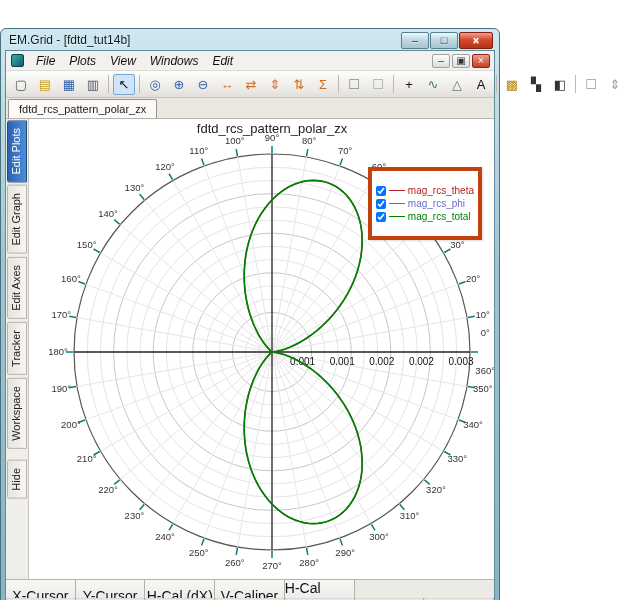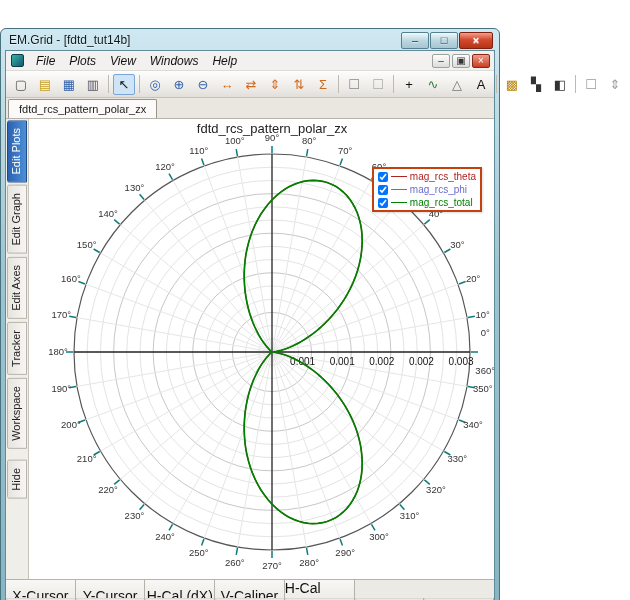--- a/index.html
+++ b/index.html
@@ -27,21 +27,21 @@
   .doc-tab{font-size:11px;padding:3px 10px 3px 10px;background:#fbfaf8;border:1px solid #99958b;border-bottom:none;border-radius:2px 2px 0 0;color:#222;}
   
   .content{flex:1;display:flex;min-height:0;}
   .sidebar{width:22px;background:#efeee9;display:flex;flex-direction:column;align-items:stretch;padding:1px 0 0 1px;}
   .side-tab{writing-mode:vertical-rl;transform:rotate(180deg);font-size:11px;color:#222;background:linear-gradient(90deg,#f7f6f3,#e6e4de);border:1px solid #b7b3aa;border-radius:0 2px 2px 0;padding:7px 2px;margin-bottom:3px;text-align:center;width:20px;}
   .side-tab.active{background:linear-gradient(90deg,#4f8fd6,#2b62b2);color:#fff;border-color:#1d4a8c;}
   .side-tab.hide-tab{margin-top:8px;}
   .plot-area{flex:1;position:relative;background:#fff;border-left:1px solid #c6c3ba;overflow:hidden;}
   .plot-area svg{display:block;}
   
-  .legend{position:absolute;top:48px;right:12px;background:#fff;border:2px solid #c2410c;padding:1px 2px;box-shadow:1px 1px 2px rgba(0,0,0,.15);}
+  .legend{position:absolute;top:48px;right:12px;background:#fff;border:4px solid #c2410c;padding:13px 2px;box-shadow:1px 1px 2px rgba(0,0,0,.15);}
   .legend-row{display:flex;align-items:center;gap:3px;padding:1px 2px;font-size:10px;}
   .legend-row input{width:10px;height:10px;margin:0;}
   .legend-line{display:inline-block;width:16px;height:0;border-top:1px solid;}
   
   .cursor-table{height:37px;border-top:1px solid #b7b3aa;background:#eceae5;}
   .ct-row{display:grid;grid-template-columns:repeat(7,1fr);height:18px;}
   .ct-cell{border-right:1px solid #b4b1a9;border-bottom:1px solid #b4b1a9;font-size:14px;display:flex;align-items:center;justify-content:center;color:#111;background:linear-gradient(#f8f7f5,#e6e4df);}
   .ct-val{background:#f1f0ed;box-shadow:inset 1px 1px 2px rgba(0,0,0,.13);}
 </style>
 </head>
@@ -57,21 +57,21 @@
     </span>
   </div>
   <div class="app-body">
     <div class="menubar">
       <span class="app-icon"></span>
       <span id="menu-items" style="display:flex;font-style:italic;">
           <span class="menu-item">File</span>
           <span class="menu-item">Plots</span>
           <span class="menu-item">View</span>
           <span class="menu-item">Windows</span>
-          <span class="menu-item">Help</span>
+          <span class="menu-item">Edit</span>
         </span>
       <span class="mdi-btns">
         <span class="mdi-btn">–</span>
         <span class="mdi-btn">▣</span>
         <span class="mdi-btn close">×</span>
       </span>
     </div>
     <div class="toolbar">
       <span id="toolbar-items" style="display:flex;align-items:center;">
           <span class="tool-btn" style="color: rgb(85, 85, 85);">▢</span>

